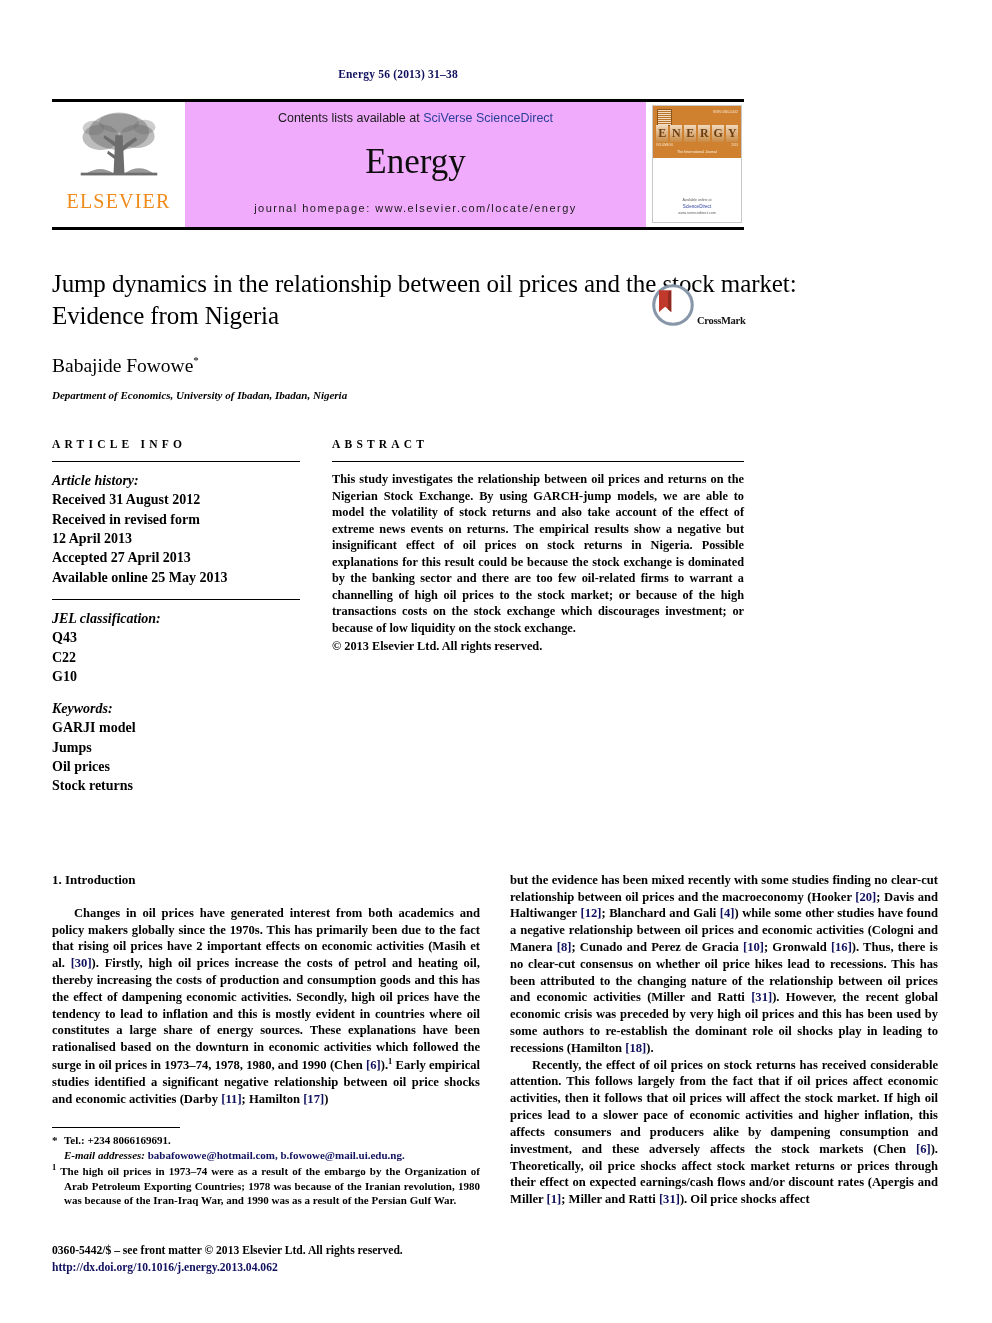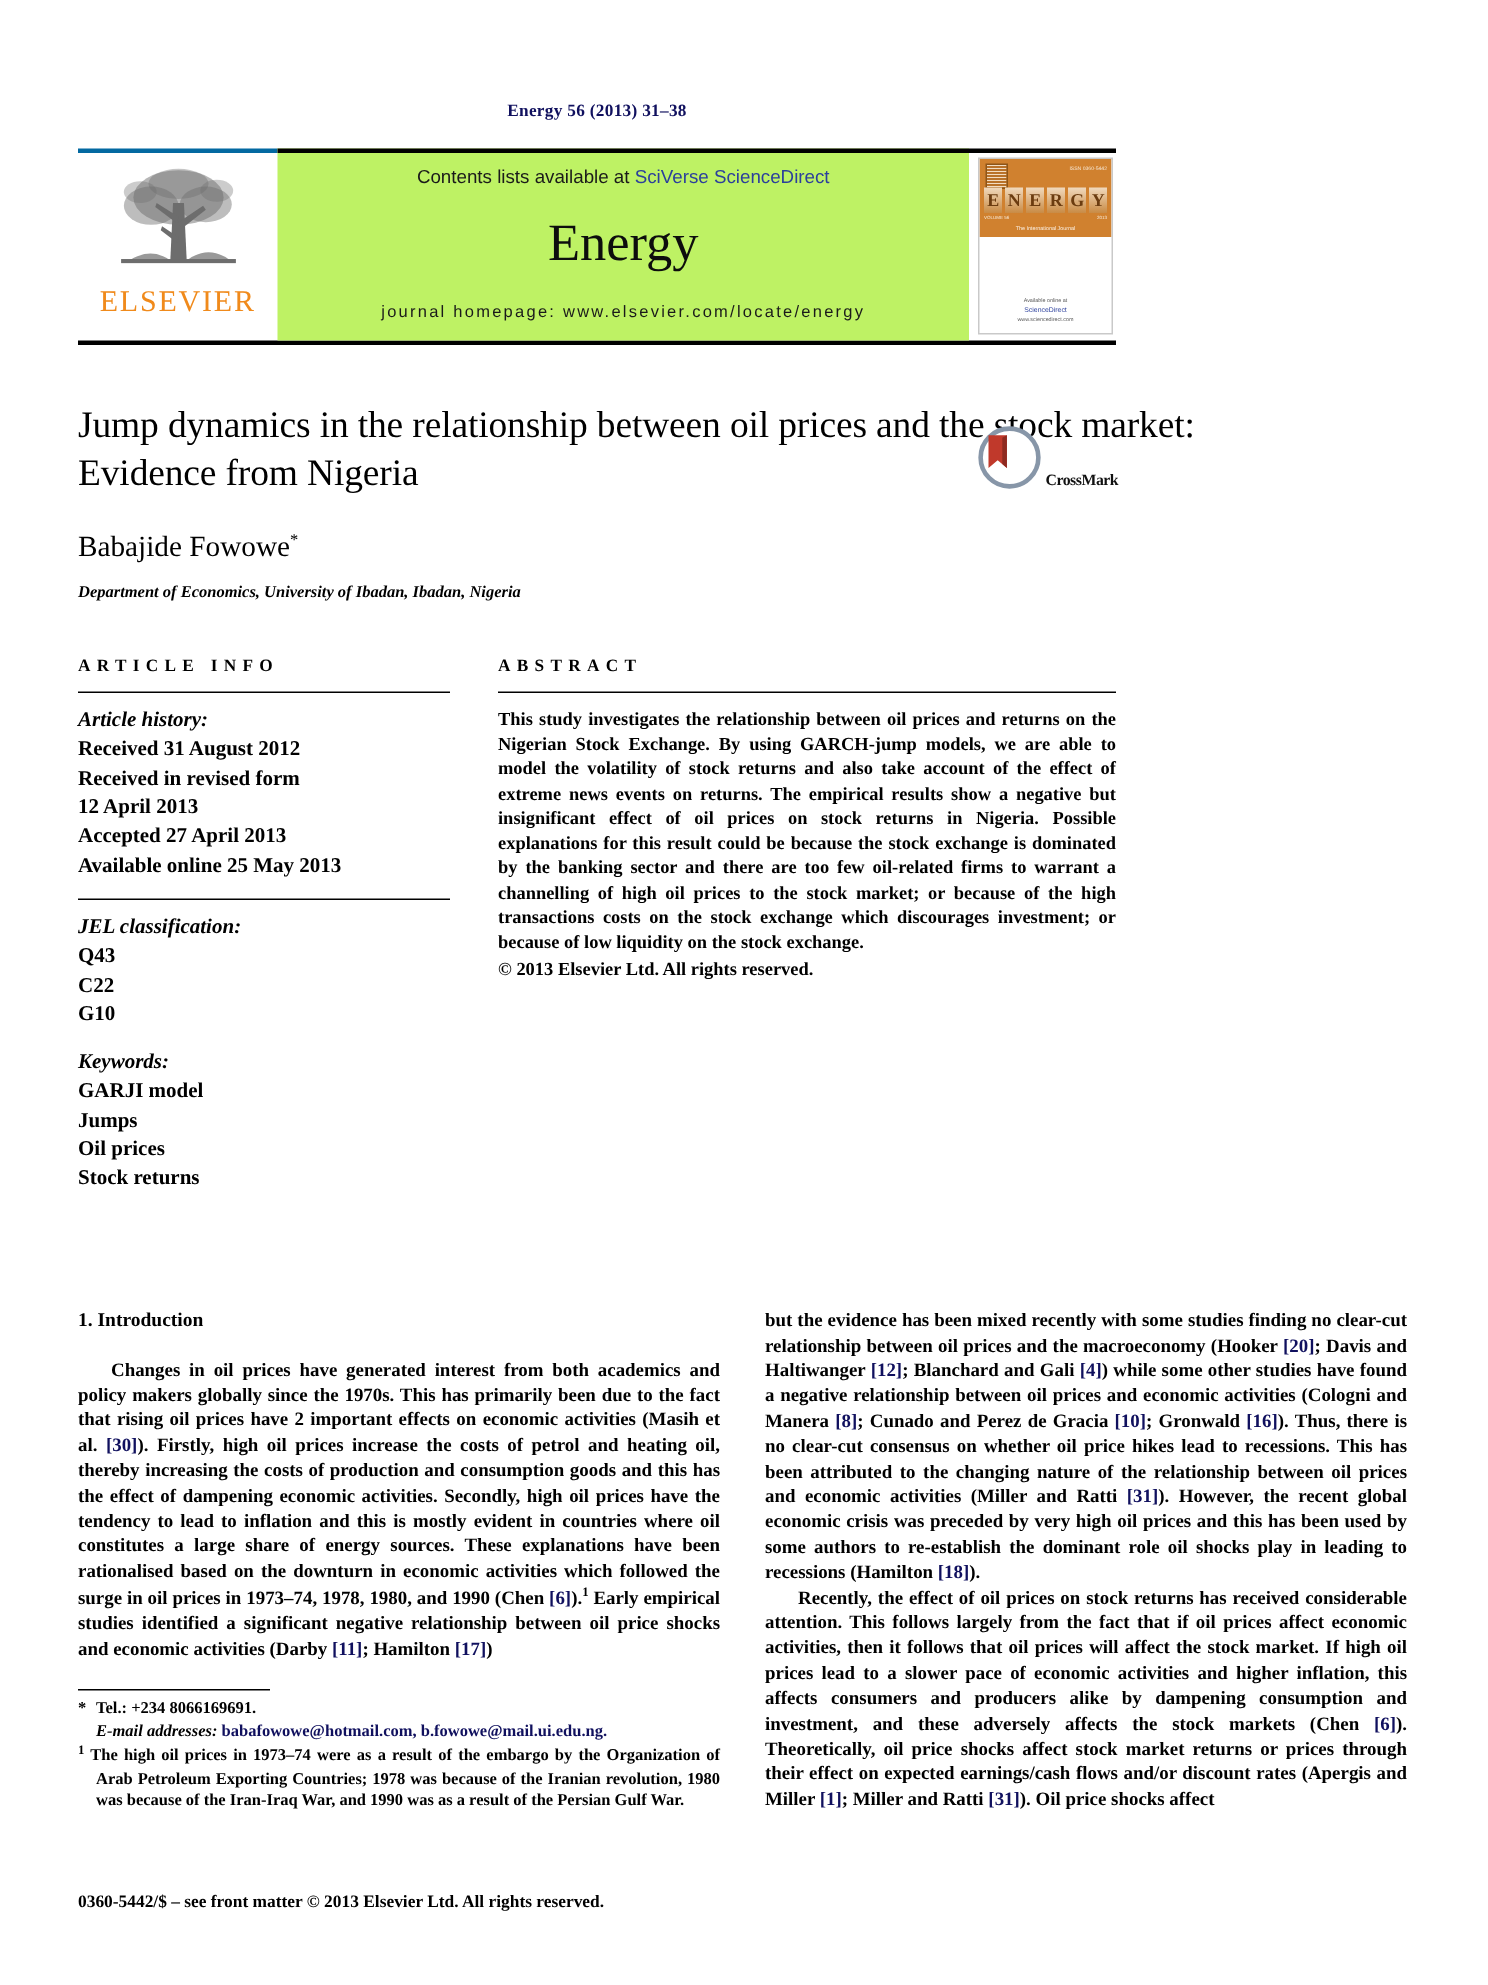--- a/index.html
+++ b/index.html
@@ -38,21 +38,21 @@
   .masthead {
     margin-top: 19px;
     height: 128px;
     display: flex;
     align-items: stretch;
     gap: 0;
   }
   .masthead-left {
     width: 133px;
     flex: 0 0 133px;
-    border-top: 3px solid #0369a1;
+    border-top: 3px solid #000000;
     display: flex;
     flex-direction: column;
     align-items: center;
     justify-content: flex-start;
     padding-top: 6px;
     box-sizing: border-box;
   }
   .elsevier-tree {
     width: 92px;
     height: 82px;
@@ -61,21 +61,21 @@
   .elsevier-word {
     font-family: "Liberation Serif", serif;
     font-size: 20px;
     letter-spacing: 1.2px;
     color: #f08a1b;
     line-height: 1;
     margin-top: 1px;
   }
   .masthead-center {
     flex: 1 1 auto;
-    background: #bef264;
+    background: #f0abfc;
     border-top: 3px solid #000;
     display: flex;
     flex-direction: column;
     align-items: center;
     justify-content: flex-start;
     padding-top: 9px;
     box-sizing: border-box;
   }
   .contents-line {
     font-family: "Liberation Sans", sans-serif;
@@ -542,15 +542,16 @@
     </div>
 
     <div class="bcol">
       <p class="para" style="text-indent:0;">but the evidence has been mixed recently with some studies finding no clear-cut relationship between oil prices and the macroeconomy (Hooker <span class="cite">[20]</span>; Davis and Haltiwanger <span class="cite">[12]</span>; Blanchard and Gali <span class="cite">[4]</span>) while some other studies have found a negative relationship between oil prices and economic activities (Cologni and Manera <span class="cite">[8]</span>; Cunado and Perez de Gracia <span class="cite">[10]</span>; Gronwald <span class="cite">[16]</span>). Thus, there is no clear-cut consensus on whether oil price hikes lead to recessions. This has been attributed to the changing nature of the relationship between oil prices and economic activities (Miller and Ratti <span class="cite">[31]</span>). However, the recent global economic crisis was preceded by very high oil prices and this has been used by some authors to re-establish the dominant role oil shocks play in leading to recessions (Hamilton <span class="cite">[18]</span>).</p>
       <p class="para">Recently, the effect of oil prices on stock returns has received considerable attention. This follows largely from the fact that if oil prices affect economic activities, then it follows that oil prices will affect the stock market. If high oil prices lead to a slower pace of economic activities and higher inflation, this affects consumers and producers alike by dampening consumption and investment, and these adversely affects the stock markets (Chen <span class="cite">[6]</span>). Theoretically, oil price shocks affect stock market returns or prices through their effect on expected earnings/cash flows and/or discount rates (Apergis and Miller <span class="cite">[1]</span>; Miller and Ratti <span class="cite">[31]</span>). Oil price shocks affect</p>
     </div>
   </div>
 
   <div class="page-footer">
     <div>0360-5442/$ – see front matter © 2013 Elsevier Ltd. All rights reserved.</div>
+    <div class="doi">http://dx.doi.org/10.1016/j.energy.2013.04.062</div>
   </div>
 
 </div>
 
 </body></html>

